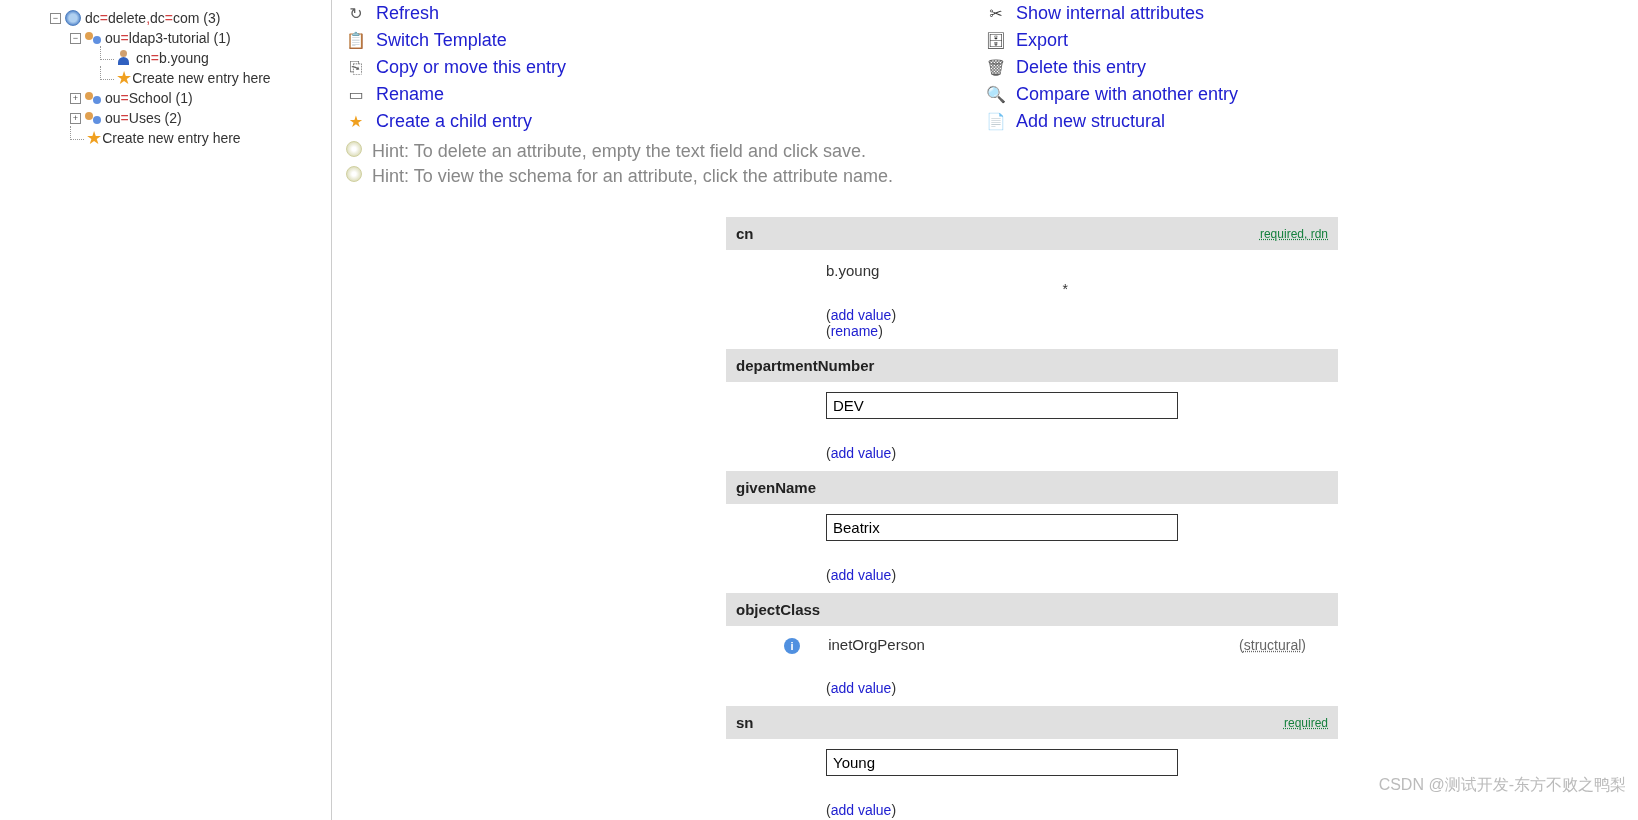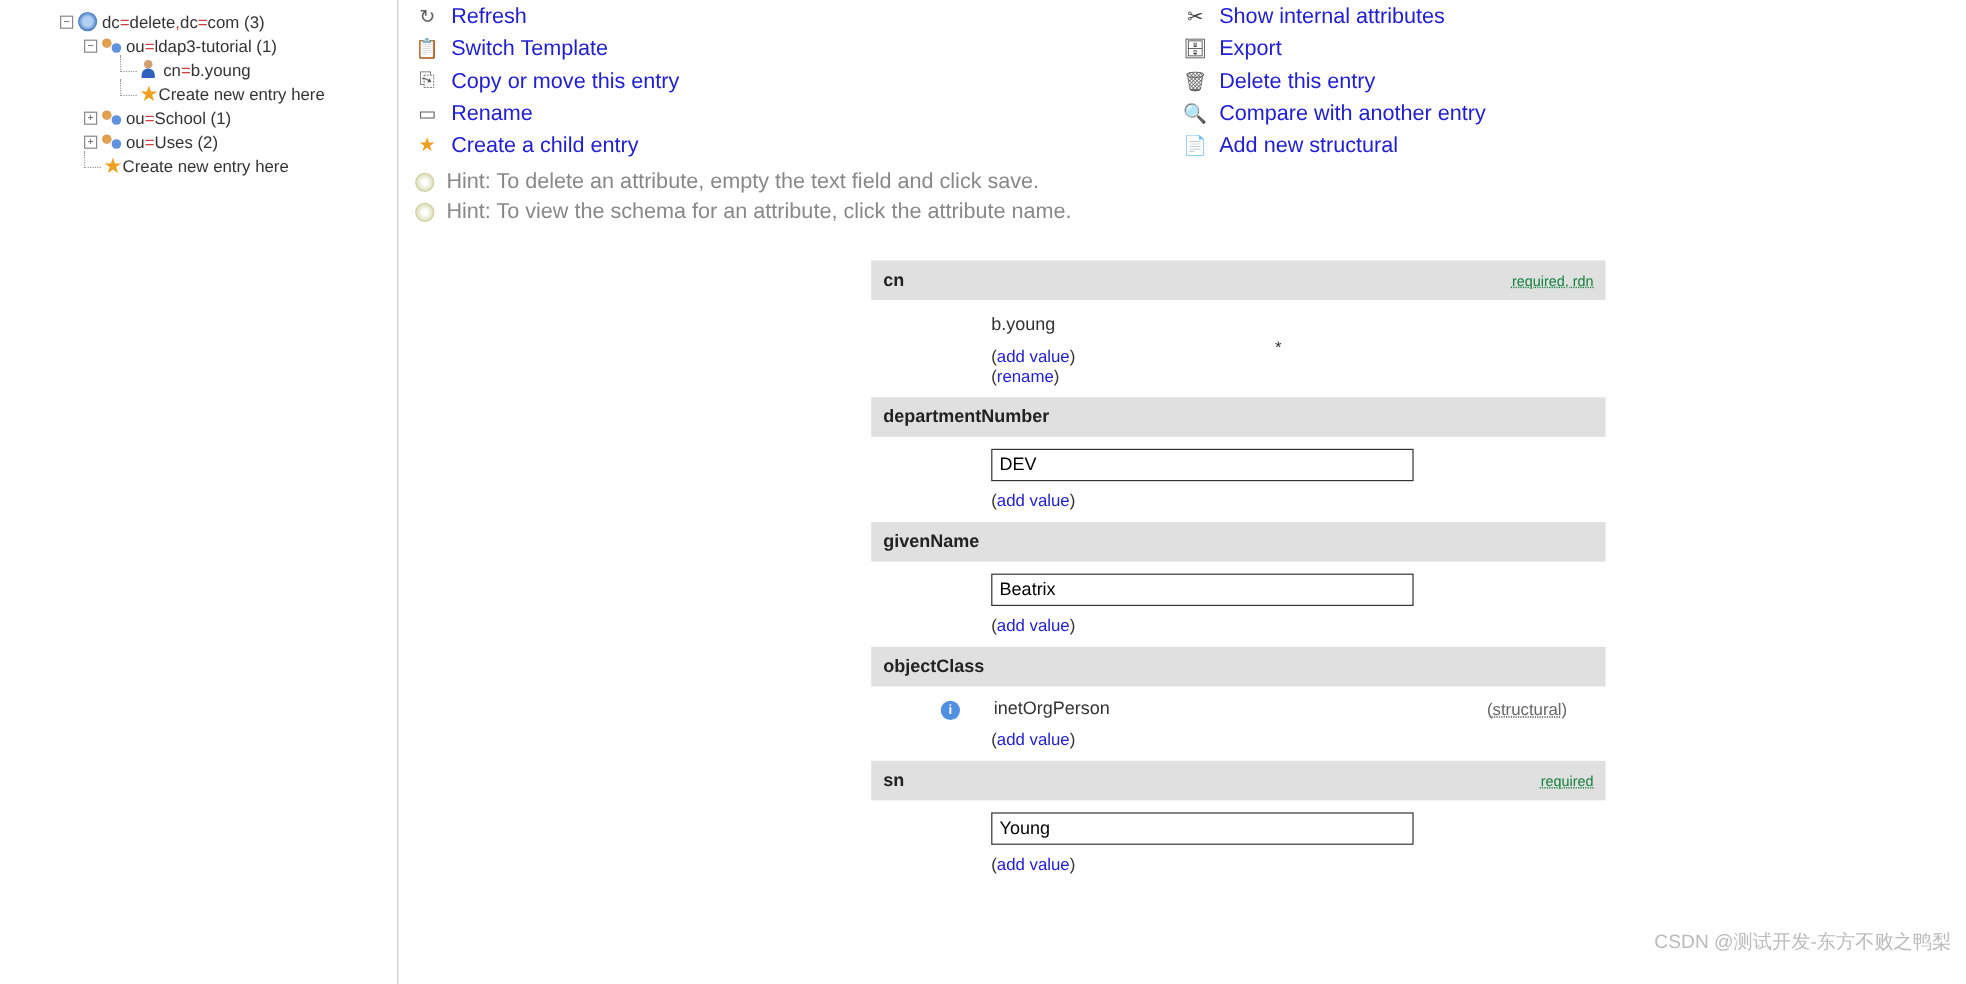--- a/index.html
+++ b/index.html
@@ -38,32 +38,32 @@
     .icon-copy { color: #606060; }
     .icon-rename { color: #606060; }
     .icon-tools { color: #404040; }
     .icon-export { position: relative; }
     .icon-export::before { content: '🗄'; font-size: 16px; }
     .icon-trash { color: #606060; }
     .icon-search { color: #404040; }
     .icon-add { color: #606060; }
     
     .hints { margin-top: 4px; }
-    .hint { color: #888; font-size: 18px; padding: 2px 0; display: flex; align-items: center; }
+    .hint { color: #888; font-size: 18px; padding: 2px 0; display: flex; }
     .hint-bulb { width: 16px; height: 16px; border-radius: 50%; background: radial-gradient(circle, #fff 20%, #e0e0c0 70%); border: 1px solid #d0d0a0; margin-right: 10px; }
     
     .attr-table { margin-left: 380px; margin-top: 28px; width: 612px; }
     .attr-header { background: #e0e0e0; padding: 8px 10px; display: flex; justify-content: space-between; align-items: center; }
     .attr-name { font-weight: bold; color: #222; font-size: 15px; }
     .attr-meta { color: #15803d; font-size: 12px; text-decoration: underline dotted; }
     .attr-body { padding: 10px 0 10px 100px; }
     .attr-value-ro { font-size: 15px; color: #333; padding: 2px 0; width: 420px; }
     .asterisk { color: #333; font-size: 14px; position: absolute; right: 270px; }
     .attr-input { width: 352px; border: 1px solid #333; padding: 4px 6px; font-size: 15px; font-family: inherit; }
-    .attr-links { font-size: 14px; color: #333; margin-top: 8px; }
+    .attr-links { font-size: 14px; color: #333; margin-top: 26px; }
     .attr-links a { color: #2020d0; cursor: pointer; }
     .paren { color: #333; }
     .info-icon { display: inline-block; width: 16px; height: 16px; border-radius: 50%; background: #5090e0; color: #fff; text-align: center; line-height: 16px; font-size: 11px; font-weight: bold; margin-left: -42px; margin-right: 24px; }
     .oc-row { display: flex; justify-content: space-between; align-items: center; width: 480px; }
     .oc-meta { color: #666; font-size: 14px; text-align: center; }
     .oc-meta .u { text-decoration: underline dotted; }
     
     .watermark { position: absolute; right: 12px; bottom: 24px; color: #bbb; font-size: 16px; }
   </style>
 </head>

